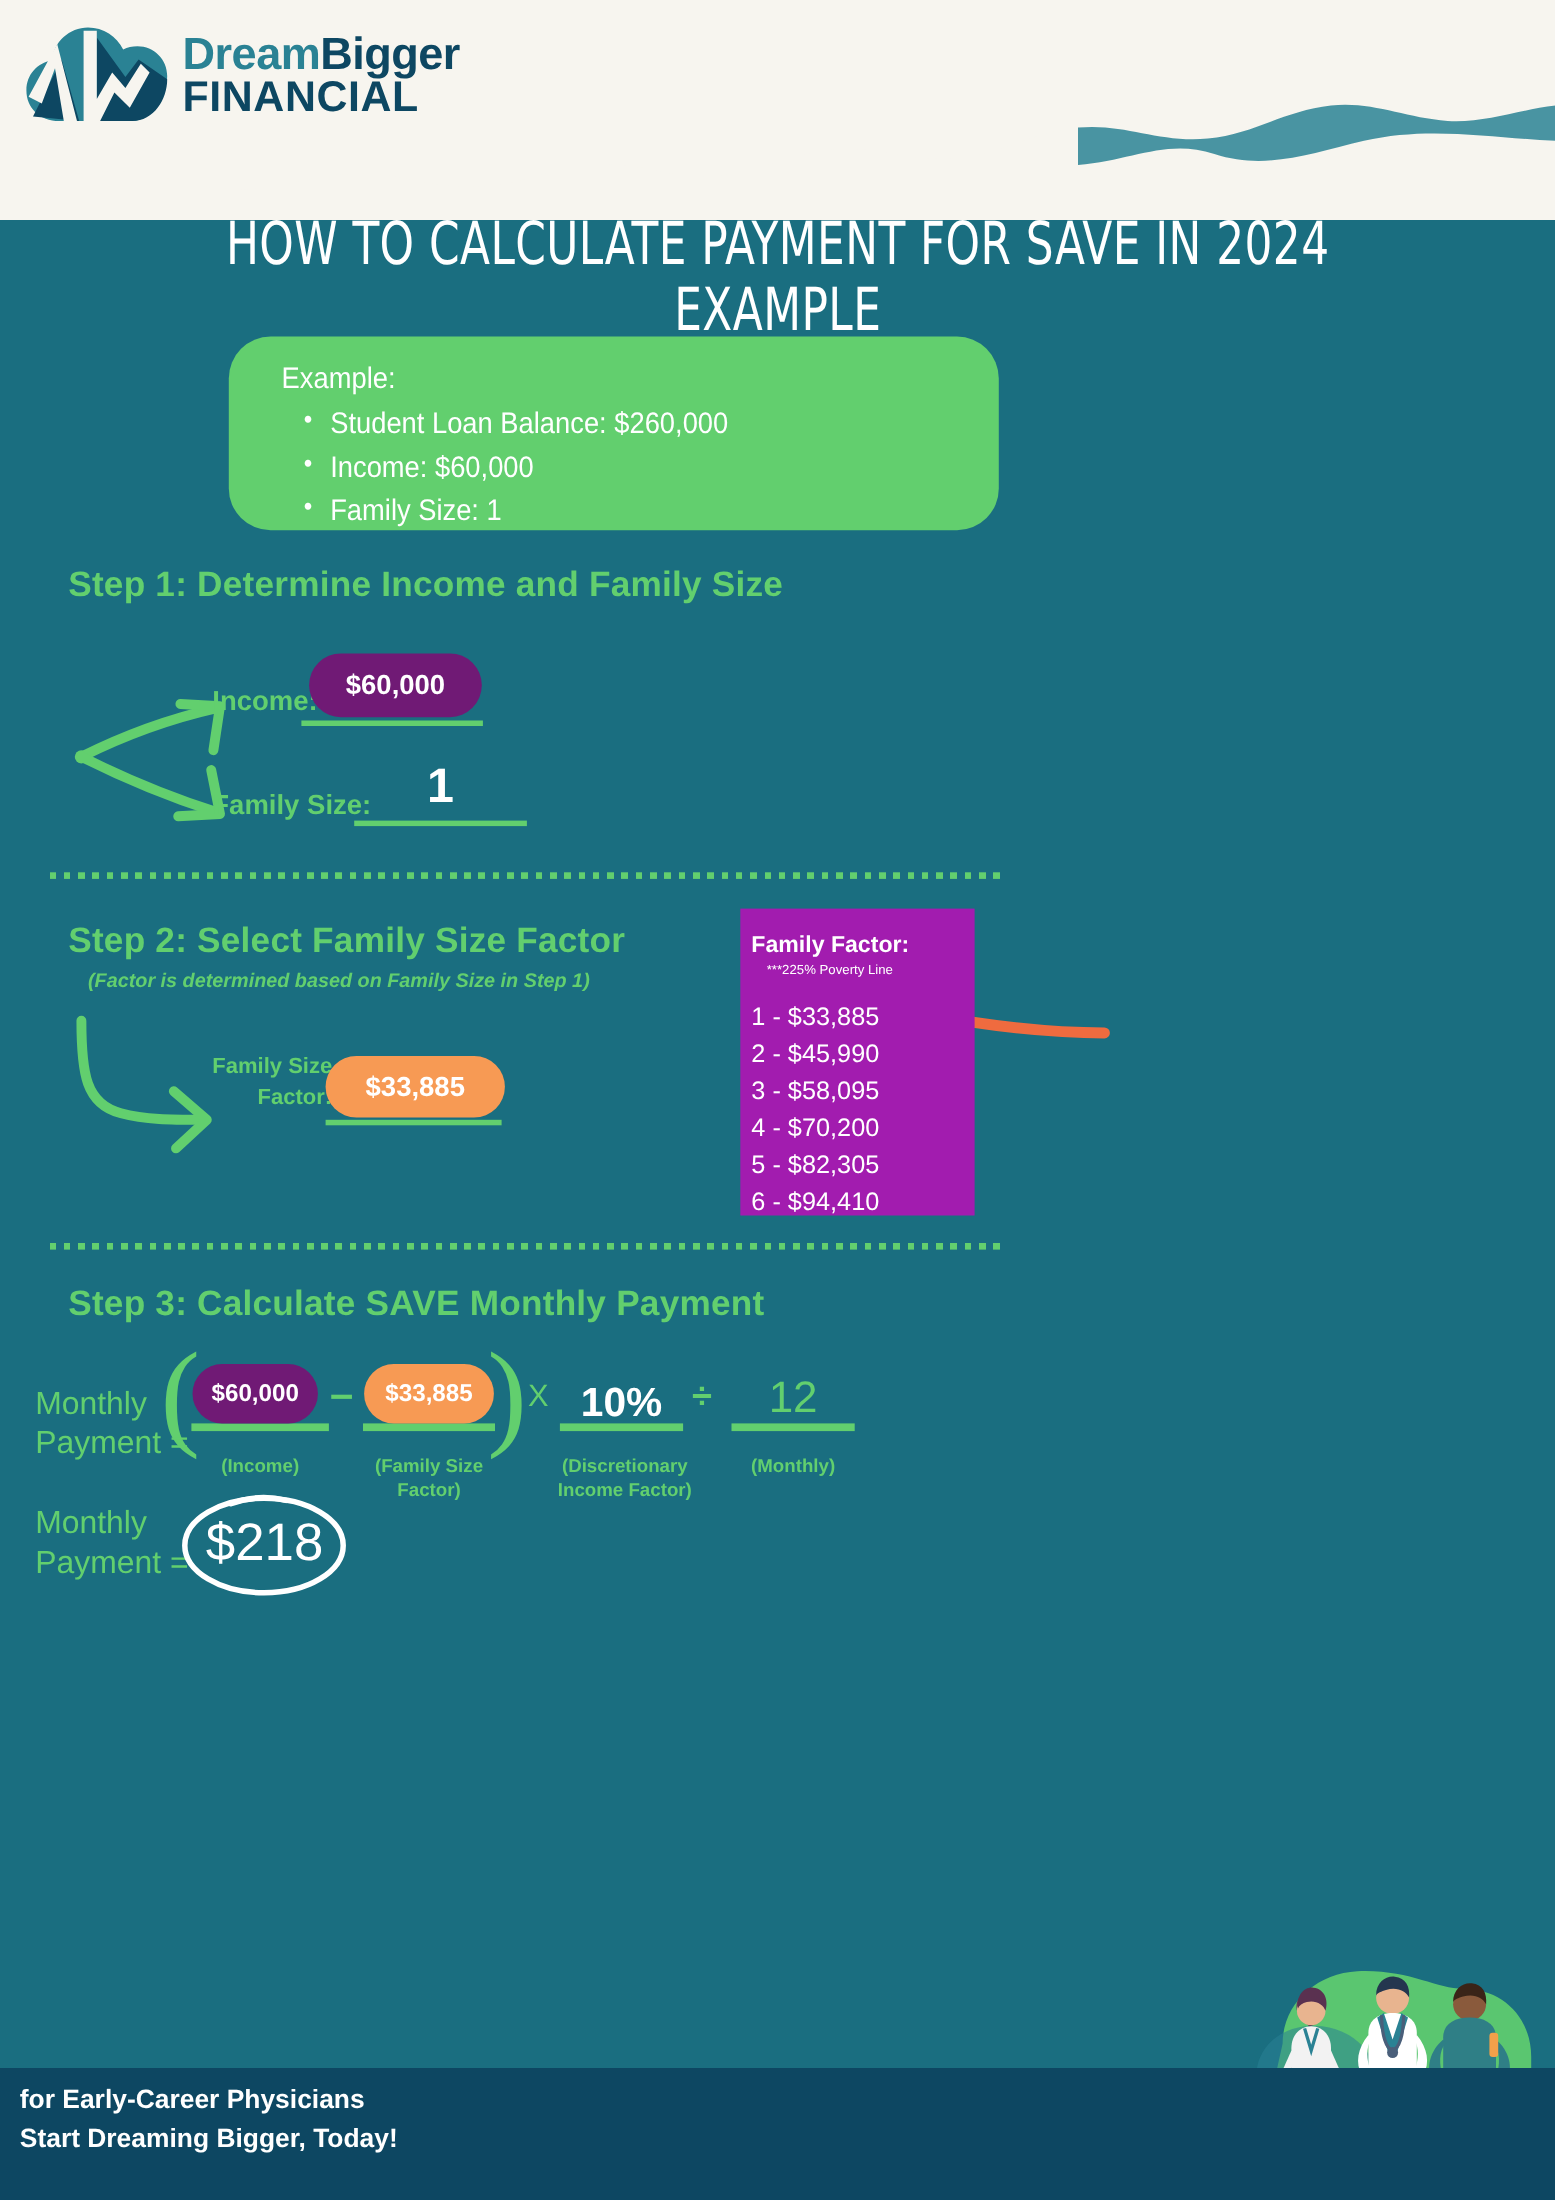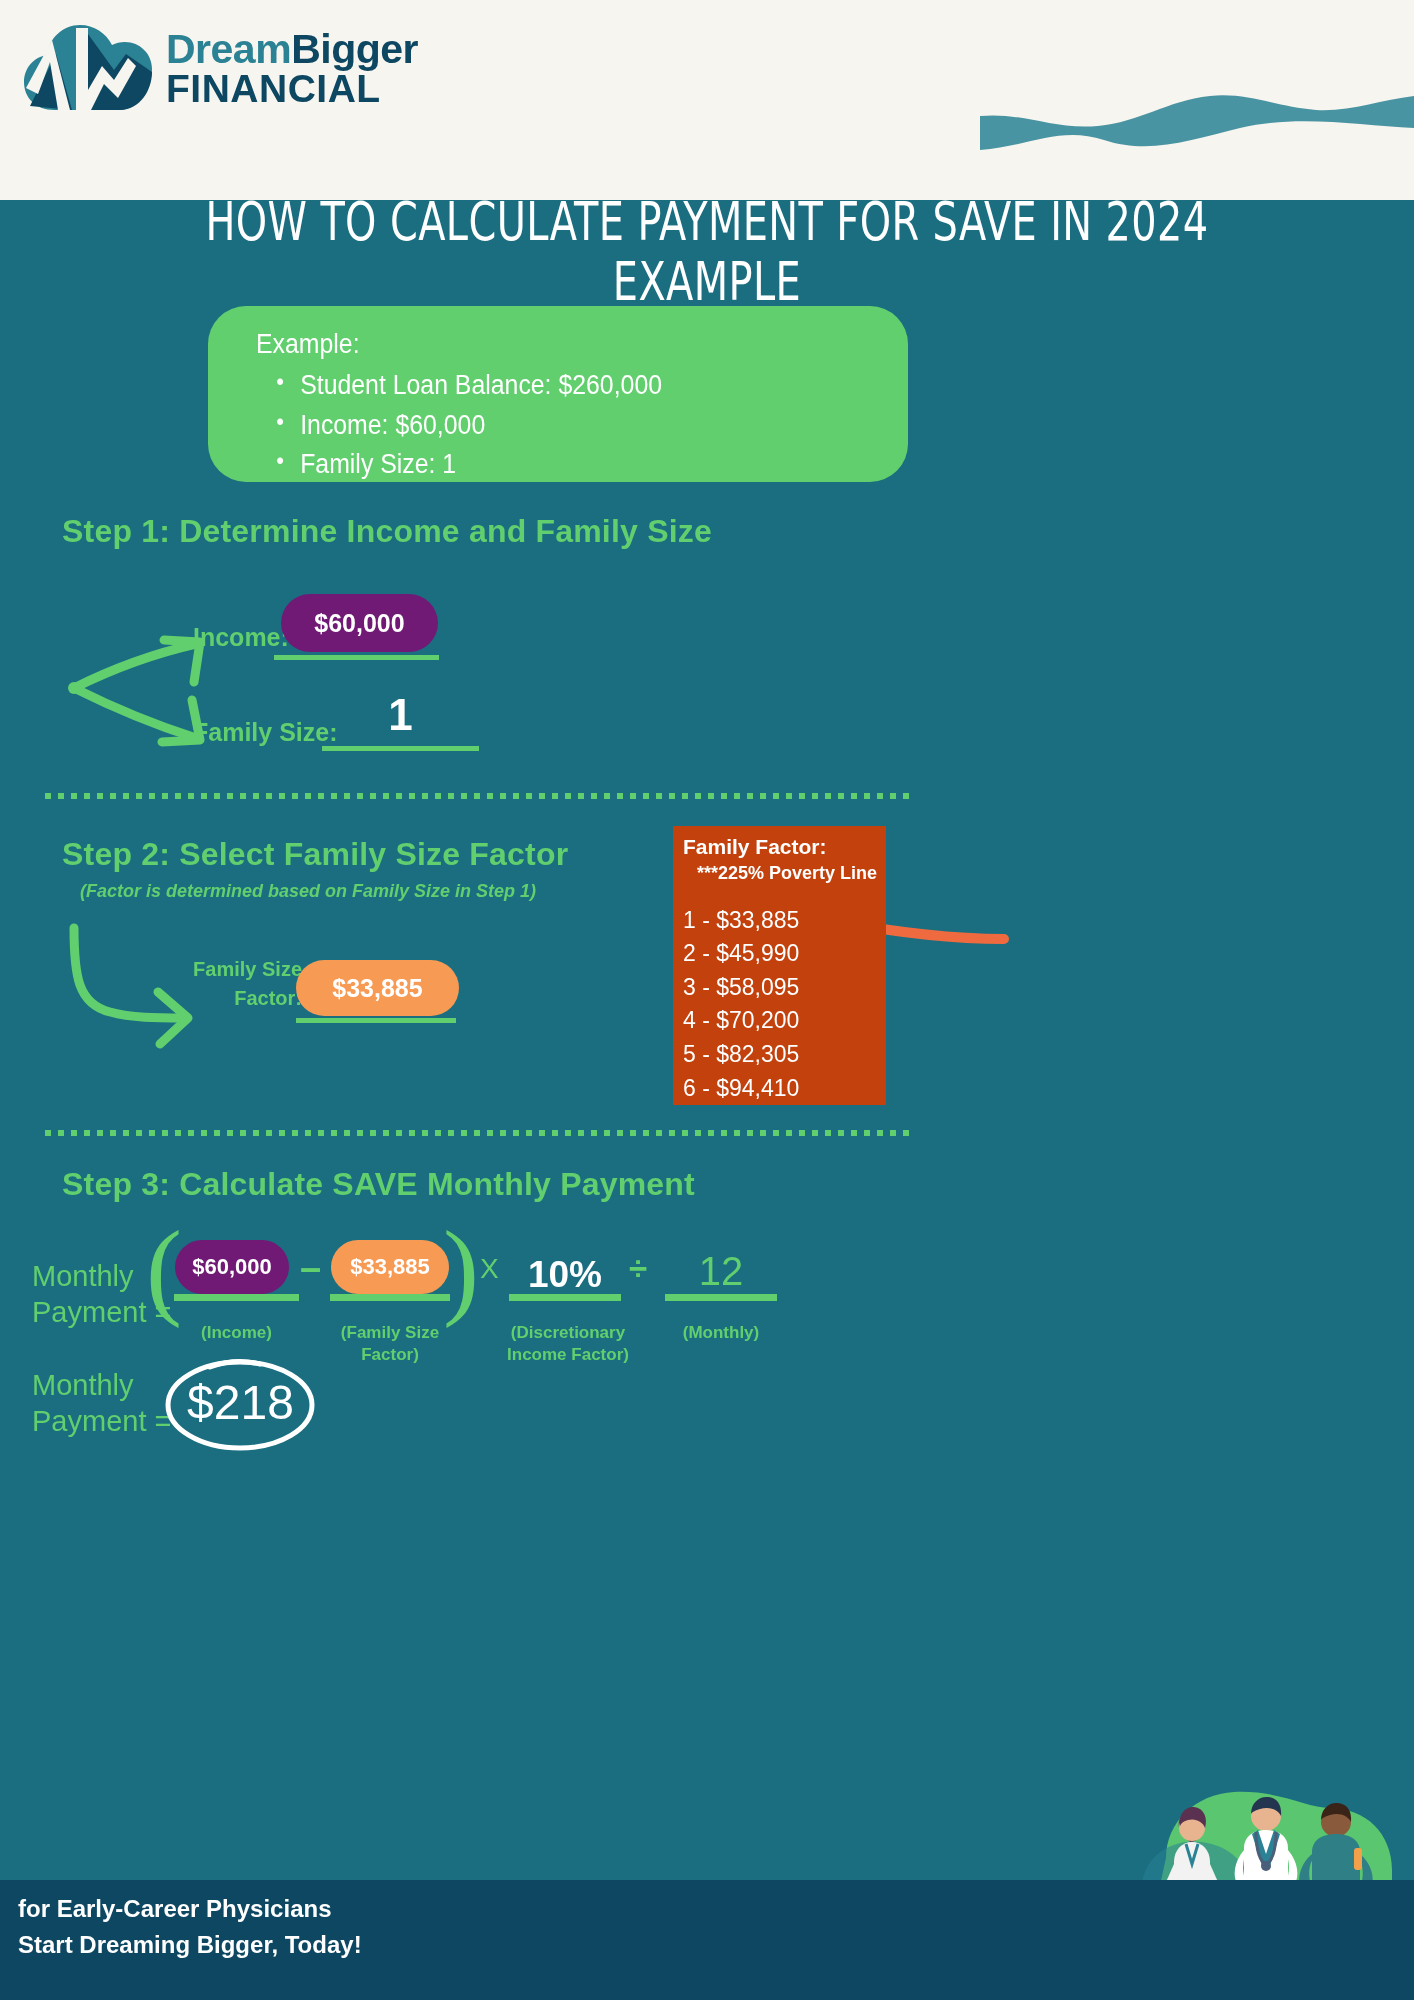--- a/index.html
+++ b/index.html
@@ -154,30 +154,30 @@
   
   .arrow-svg { position: absolute; z-index: 4; pointer-events: none; }
   #arrow-branch { left: 60px; top: 600px; }
   #arrow-hook   { left: 60px; top: 920px; }
   #arrow-orange { left: 800px; top: 895px; }
 
   
   #family-factor-box {
     position: absolute; left: 673px; top: 826px;
     width: 213px; height: 279px;
-    background: #c2410c;
+    background: #a21caf;
     color: #ffffff;
     z-index: 5;
-    padding: 8px 0 0 10px;
+    padding: 20px 0 0 10px;
   }
   #family-factor-box .ff-title {
     font-size: 21px; font-weight: 700; line-height: 1.25;
   }
   #family-factor-box .ff-sub {
-    font-size: 18px; font-weight: 700; line-height: 1.3;
+    font-size: 12px; font-weight: 400; line-height: 1.3;
     margin-left: 14px; margin-top: 2px;
   }
   #family-factor-box ul { list-style: none; margin-top: 18px; }
   #family-factor-box li {
     font-size: 23px; font-weight: 400; line-height: 1.46;
   }
 
   
   .dotted-div {
     position: absolute; left: 45px; width: 870px; height: 6px;

